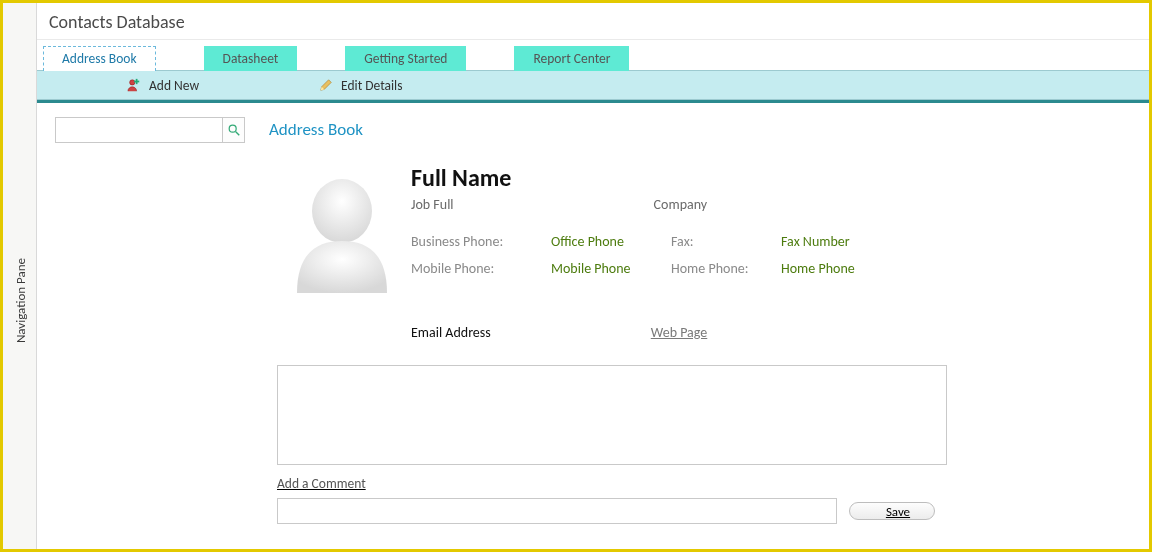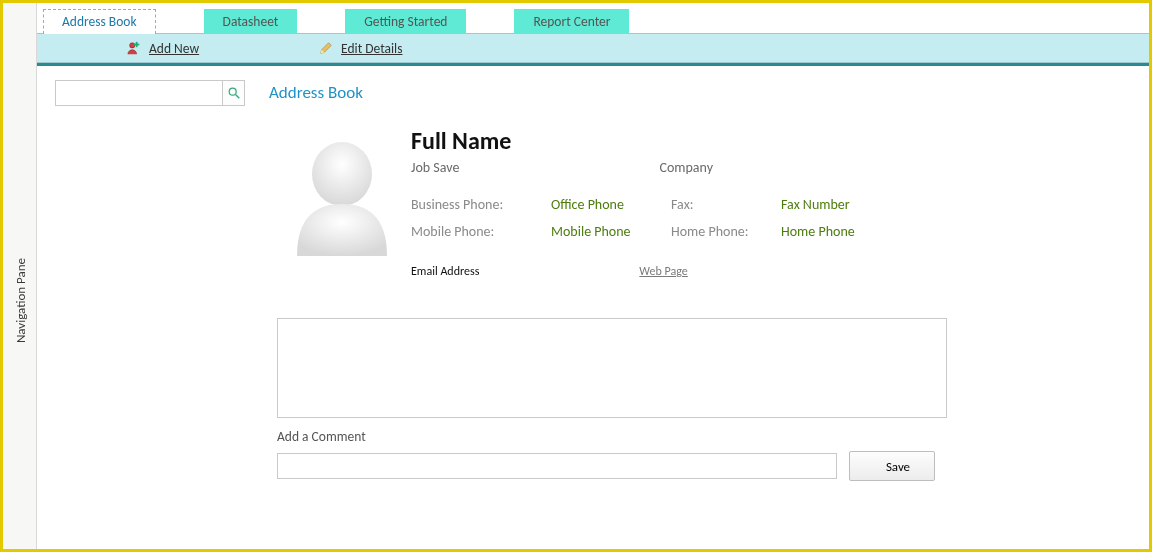--- a/index.html
+++ b/index.html
@@ -71,21 +71,20 @@
     padding-left: 90px;
     gap: 120px;
     font-size: 13.5px;
     color: #333;
   }
   .toolbar .tb-item {
     display: flex;
     align-items: center;
     gap: 8px;
     cursor: pointer;
-    text-decoration: underline;
   }
   .divider {
     height: 3px;
     background: #2b8a8f;
     margin-bottom: 14px;
   }
   .body-row {
     display: flex;
     align-items: flex-start;
     padding-left: 18px;
@@ -146,35 +145,36 @@
     gap: 200px;
     color: #6a6a6a;
     font-size: 14px;
     margin-bottom: 20px;
   }
   .grid {
     display: grid;
     grid-template-columns: 140px 120px 110px 130px;
     row-gap: 10px;
     font-size: 14px;
-    margin-bottom: 24px;
+    margin-bottom: 47px;
   }
   .grid .lbl { color: #8a8a8a; }
   .grid .val { color: #4d7c0f; }
   .links-row {
     display: flex;
     gap: 160px;
-    font-size: 12px;
-    margin-bottom: 26px;
+    font-size: 14px;
+    margin-bottom: 10px;
   }
   .links-row .email { color: #111; }
   .links-row .web { color: #7a7a7a; text-decoration: underline; cursor: pointer; }
   .comments {
     padding: 14px 0 0 240px;
     width: 910px;
+    text-decoration: underline;
   }
   .comments-box {
     border: 1px solid #c9c9c9;
     height: 100px;
     background: #fff;
     margin-bottom: 10px;
   }
   .add-row {
     display: flex;
     flex-direction: column;
@@ -192,40 +192,41 @@
   .add-input-row input {
     flex: 1;
     max-width: 560px;
     height: 26px;
     border: 1px solid #c9c9c9;
     outline: none;
     padding: 0 6px;
     font-size: 13px;
   }
   .save-btn {
-    height: 30px;
+    height: 18px;
     width: 86px;
     border: 1px solid #bdbdbd;
     background: linear-gradient(#fdfdfd, #ececec);
-    border-radius: 2px;
+    border-radius: 11px;
     font-size: 13px;
     cursor: pointer;
     padding-left: 12px;
   }
   .icon-svg { width: 14px; height: 14px; display: block; }
 </style>
 </head>
 <body>
 
 <div class="nav-pane-strip">
   <span class="label">Navigation Pane</span>
 </div>
 
 <div class="main">
 
+  <div class="app-title">Contacts Database</div>
 
   <div class="tabs-row">
     <div class="tab active"><span>Address Book</span></div>
     <div class="tab"><span>Datasheet</span></div>
     <div class="tab"><span>Getting Started</span></div>
     <div class="tab"><span>Report Center</span></div>
   </div>
 
   <div class="toolbar">
     <div class="tb-item">
@@ -278,21 +279,21 @@
         </defs>
         <rect width="130" height="130" fill="#ffffff"></rect>
         <ellipse cx="65" cy="48" rx="30" ry="32" fill="url(#g)"></ellipse>
         <path d="M20 130 C20 90 40 78 65 78 C90 78 110 90 110 130 Z" fill="url(#g)"></path>
       </svg>
     </div>
 
     <div class="info">
       <div class="full-name">Full Name</div>
       <div class="sub-row">
-        <span>Job Save</span>
+        <span>Job Full</span>
         <span>Company</span>
       </div>
 
       <div class="grid">
         <span class="lbl">Business Phone:</span>
         <span class="val">Office Phone</span>
         <span class="lbl">Fax:</span>
         <span class="val">Fax Number</span>
 
         <span class="lbl">Mobile Phone:</span>

